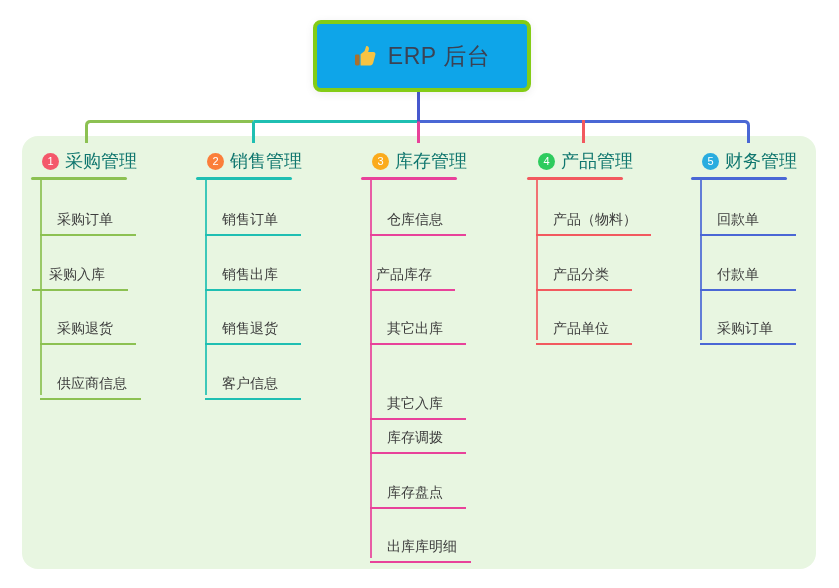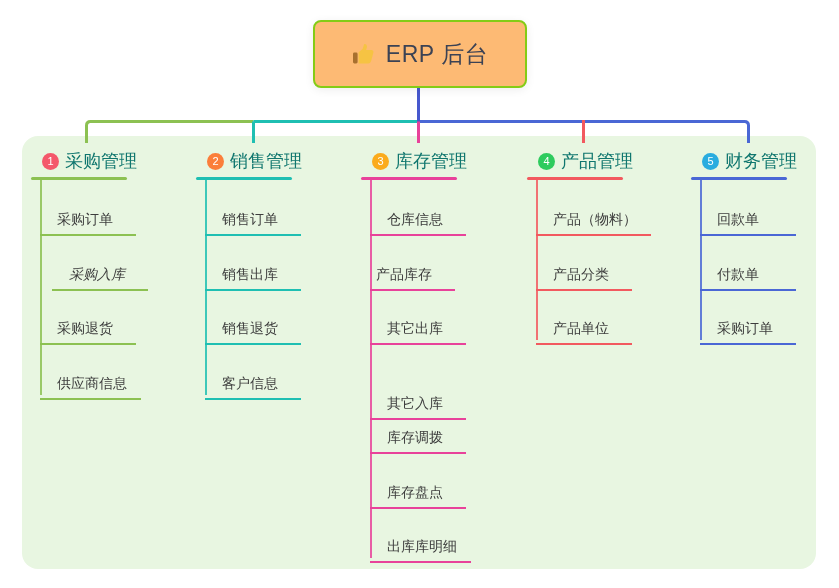--- a/index.html
+++ b/index.html
@@ -5,21 +5,21 @@
   html,body{margin:0;padding:0;background:#ffffff;}
   body{font-family:"Liberation Sans","DejaVu Sans",sans-serif;}
   .canvas{position:relative;width:839px;height:588px;background:#ffffff;overflow:hidden;}
 
   .panel{position:absolute;left:22px;top:136px;width:794px;height:433px;
          background:#e8f6e1;border-radius:16px;z-index:1;}
 
   svg.connectors{position:absolute;left:0;top:0;width:839px;height:588px;z-index:2;pointer-events:none;}
 
   .root-card{position:absolute;left:313px;top:20px;width:210px;height:64px;
-             background:#fdba74;border:2px solid #84cc16;border-radius:8px;
+             background:#0ea5e9;border:4px solid #84cc16;border-radius:8px;
              box-shadow:0 2px 10px rgba(0,0,0,.07);
              display:flex;align-items:center;justify-content:center;z-index:4;}
   .root-card .thumb{display:inline-flex;margin-right:10px;}
   .root-label{font-size:23px;color:#3b4254;font-weight:500;letter-spacing:.5px;}
 
   .branches{position:absolute;left:0;top:0;width:839px;height:588px;z-index:3;}
 
   .branch-header{position:absolute;height:24px;display:flex;align-items:center;
                  padding-left:11px;cursor:default;}
   .badge{width:17px;height:17px;border-radius:50%;color:#fff;font-size:11px;
@@ -62,21 +62,21 @@
   </div>
 
   <div class="branches" id="branches">
       <div class="branch-header" style="left: 31px; top: 149px;">
         <span class="badge" style="background: rgb(244, 88, 107);">1</span>
         <span class="branch-label">采购管理</span>
       </div>
       <div class="branch-underline" style="left: 31px; top: 177px; background: rgb(140, 193, 82);"></div>
       <div class="branch-vline" style="left: 40px; top: 180px; height: 214.5px; background: rgb(140, 193, 82);"></div>
       <div class="child-node" style="left: 40px; top: 203px; border-bottom-color: rgb(140, 193, 82);">采购订单</div>
-      <div class="child-node" style="left: 52px; top: 257.5px; border-bottom-color: rgb(140, 193, 82); font-style: italic;">采购入库</div>
+      <div class="child-node" style="left: 32px; top: 257.5px; border-bottom-color: rgb(140, 193, 82);">采购入库</div>
       <div class="child-node" style="left: 40px; top: 312px; border-bottom-color: rgb(140, 193, 82);">采购退货</div>
       <div class="child-node" style="left: 40px; top: 366.5px; border-bottom-color: rgb(140, 193, 82);">供应商信息</div>
       <div class="branch-header" style="left: 196px; top: 149px;">
         <span class="badge" style="background: rgb(251, 126, 58);">2</span>
         <span class="branch-label">销售管理</span>
       </div>
       <div class="branch-underline" style="left: 196px; top: 177px; background: rgb(31, 191, 178);"></div>
       <div class="branch-vline" style="left: 205px; top: 180px; height: 214.5px; background: rgb(31, 191, 178);"></div>
       <div class="child-node" style="left: 205px; top: 203px; border-bottom-color: rgb(31, 191, 178);">销售订单</div>
       <div class="child-node" style="left: 205px; top: 257.5px; border-bottom-color: rgb(31, 191, 178);">销售出库</div>

